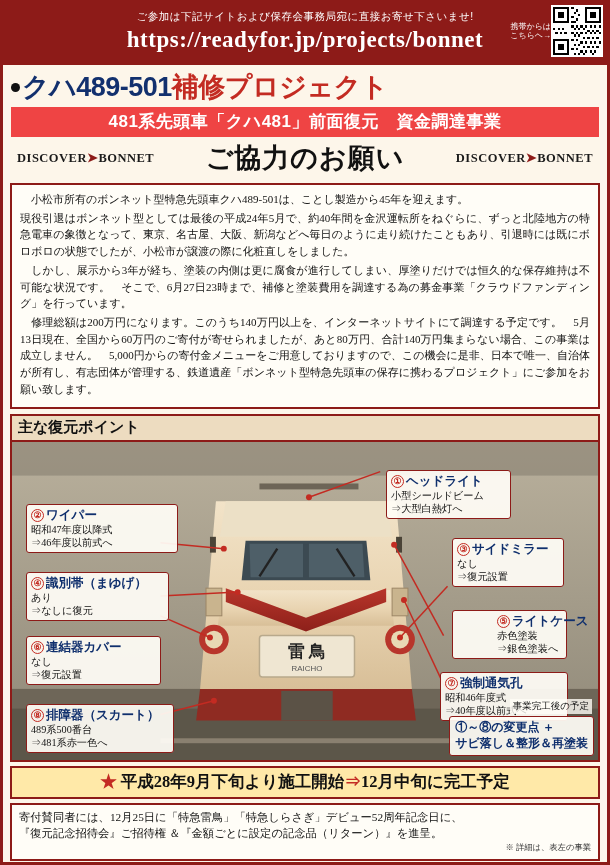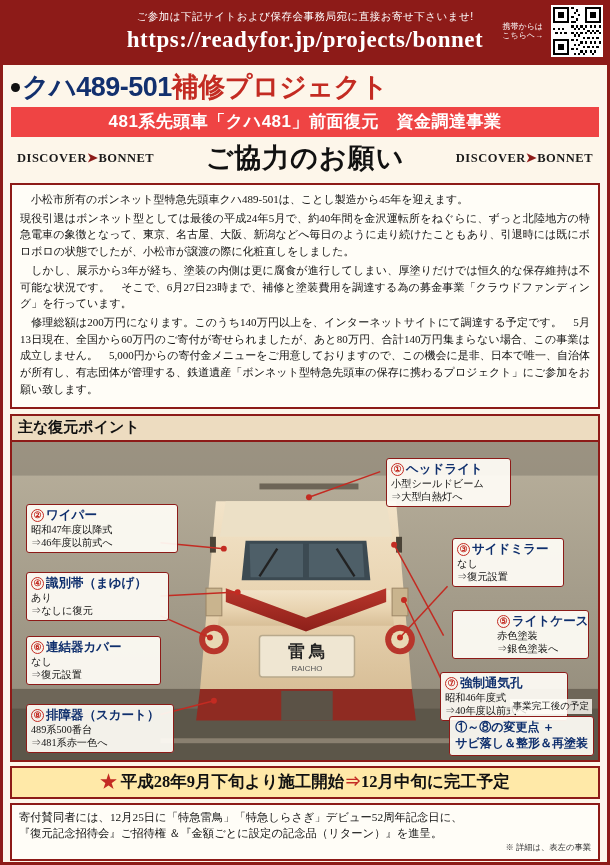--- a/index.html
+++ b/index.html
@@ -41,21 +41,21 @@
     font-weight: bold;
     letter-spacing: 0.5px;
     margin-top: 3px;
     font-family: "Liberation Serif", serif;
   }
   .qr-wrap {
     position: absolute;
     right: 4px; top: 2px;
     display: flex;
     align-items: center;
-    gap: 8px;
+    gap: 0;
   }
   .qr-label {
     font-size: 8px;
     line-height: 1.15;
     text-align: right;
     color: #fff;
   }
   .qr {
     width: 52px; height: 52px;
     background: #fff;
@@ -440,21 +440,21 @@
         <circle cx="200" cy="198" r="3"></circle>
         <circle cx="392" cy="198" r="3"></circle>
         <circle cx="386" cy="104" r="3"></circle>
         <circle cx="214" cy="108" r="3"></circle>
         <circle cx="228" cy="152" r="3"></circle>
         <circle cx="204" cy="262" r="3"></circle>
         <circle cx="396" cy="160" r="3"></circle>
       </g>
     </svg>
 
-    <div class="callout" style="left:374px; top:16px; width:125px;">
+    <div class="callout" style="left:374px; top:28px; width:125px;">
       <span class="head"><span class="num">①</span><span>ヘッドライト</span></span>
       <span class="sub">小型シールドビーム</span>
       <span class="sub">⇒大型白熱灯へ</span>
     </div>
 
     <div class="callout" style="left:14px; top:62px; width:152px;">
       <span class="head"><span class="num">②</span><span>ワイパー</span></span>
       <span class="sub">昭和47年度以降式</span>
       <span class="sub">⇒46年度以前式へ</span>
     </div>
@@ -464,21 +464,21 @@
       <span class="sub">なし</span>
       <span class="sub">⇒復元設置</span>
     </div>
 
     <div class="callout" style="left:14px; top:130px; width:143px;">
       <span class="head"><span class="num">④</span><span>識別帯（まゆげ）</span></span>
       <span class="sub">あり</span>
       <span class="sub">⇒なしに復元</span>
     </div>
 
-    <div class="callout" style="left:440px; top:168px; width:137px;padding-left:44px;">
+    <div class="callout" style="left:440px; top:168px; width:115px;padding-left:44px;">
       <span class="head"><span class="num">⑤</span><span>ライトケース</span></span>
       <span class="sub">赤色塗装</span>
       <span class="sub">⇒銀色塗装へ</span>
     </div>
 
     <div class="callout" style="left:14px; top:194px; width:135px;">
       <span class="head"><span class="num">⑥</span><span>連結器カバー</span></span>
       <span class="sub">なし</span>
       <span class="sub">⇒復元設置</span>
     </div>

